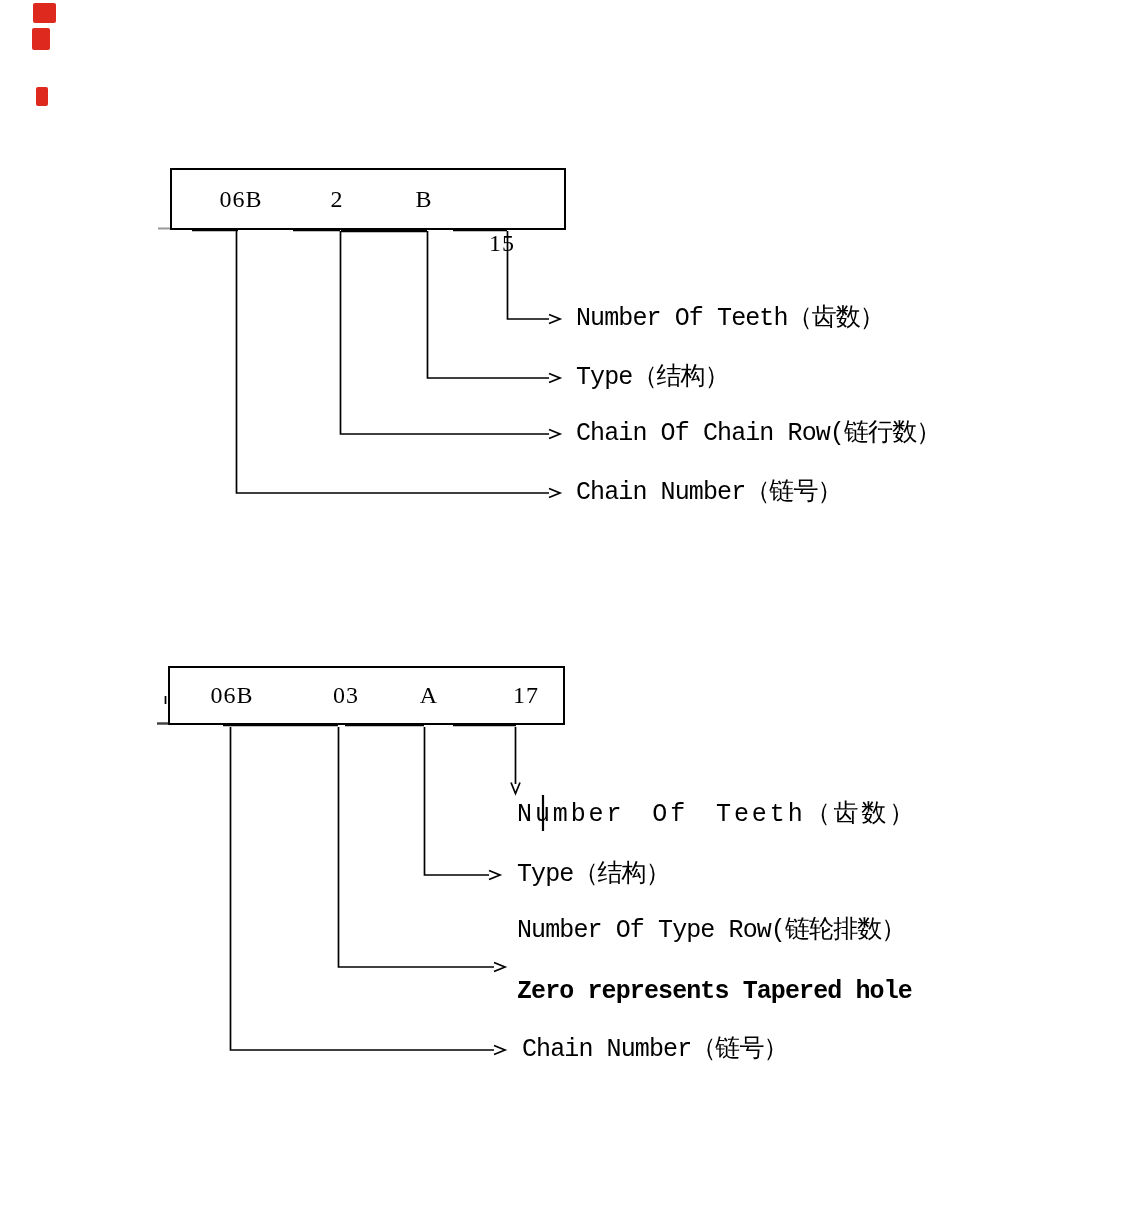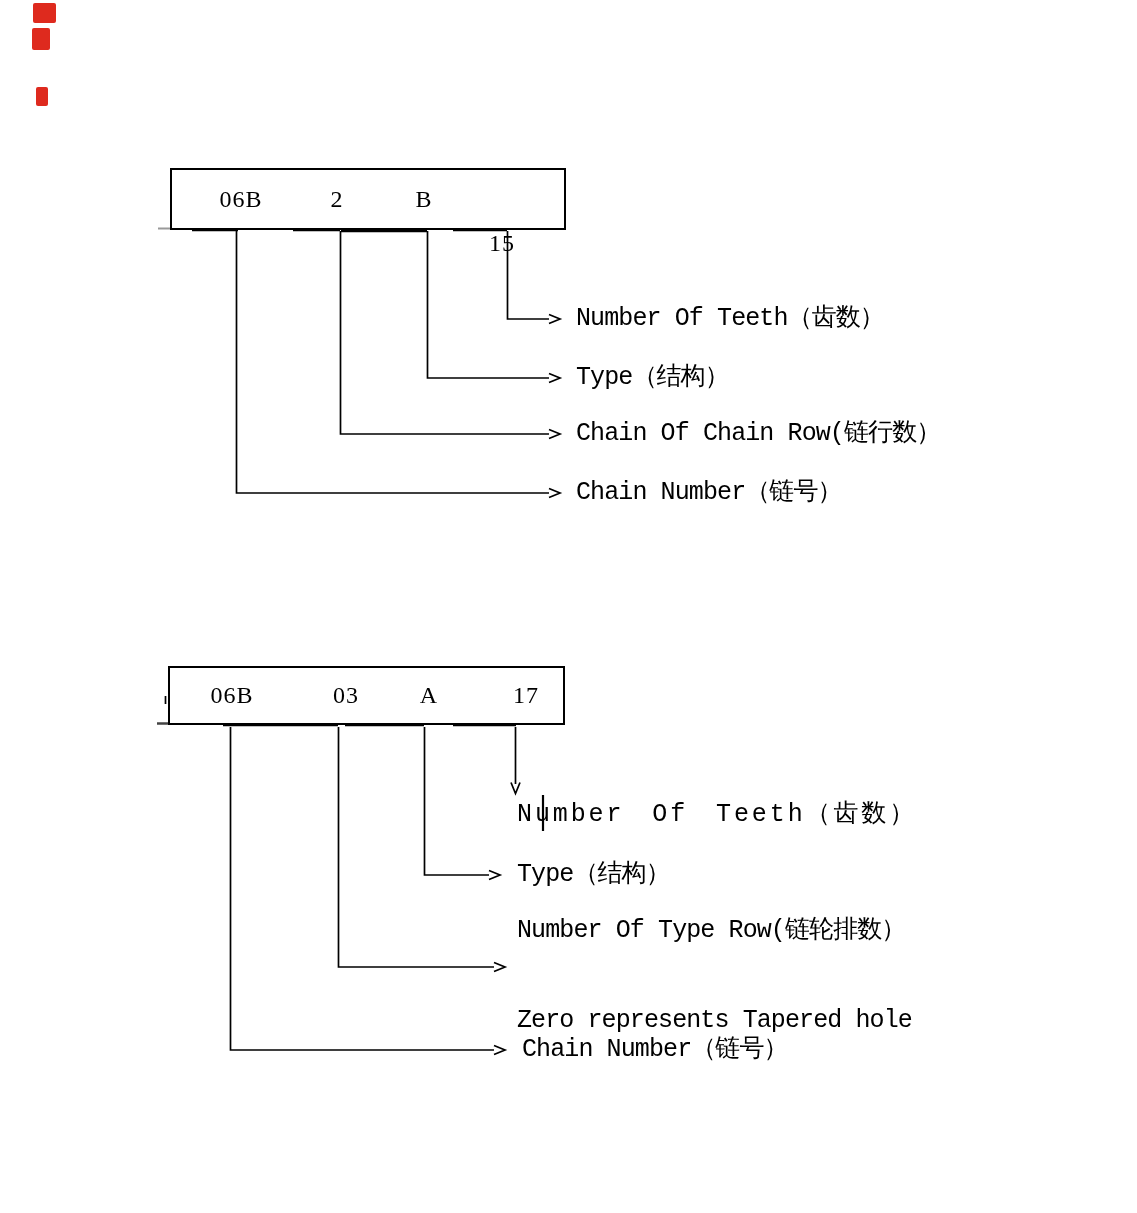--- a/index.html
+++ b/index.html
@@ -24,21 +24,21 @@
   .cb1{left:232px;} .cb2{left:346px;} .cb3{left:429px;} .cb4{left:526px;}
 
   
   .lab{position:absolute;font-size:25px;line-height:30px;letter-spacing:-0.9px;
        white-space:nowrap;
        font-family:"Liberation Mono","DejaVu Sans Mono",monospace;}
   .t1{left:576px;top:304px;} .t2{left:576px;top:363px;}
   .t3{left:576px;top:419px;} .t4{left:576px;top:478px;}
   .b1{left:517px;top:800px;letter-spacing:2.9px;word-spacing:10px;}
   .b2{left:517px;top:860px;} .b3{left:517px;top:916px;}
-  .b4{left:517px;top:1006px;} .b5{left:522px;top:1035px;}
+  .b4{left:517px;top:977px;font-weight:bold;} .b5{left:522px;top:1035px;}
 
   svg{position:absolute;left:0;top:0;pointer-events:none;}
   .ln{stroke:#000;stroke-width:1.7;fill:none;}
   .thick{stroke:#000;stroke-width:3.6;fill:none;}
   .thicker{stroke:#000;stroke-width:4.6;fill:none;}
   .nub{stroke:#999;stroke-width:2;fill:none;}
   .nub2{stroke:#444;stroke-width:2.5;fill:none;}
   .cursor{stroke:#000;stroke-width:2.2;fill:none;}
 </style>
 </head>

